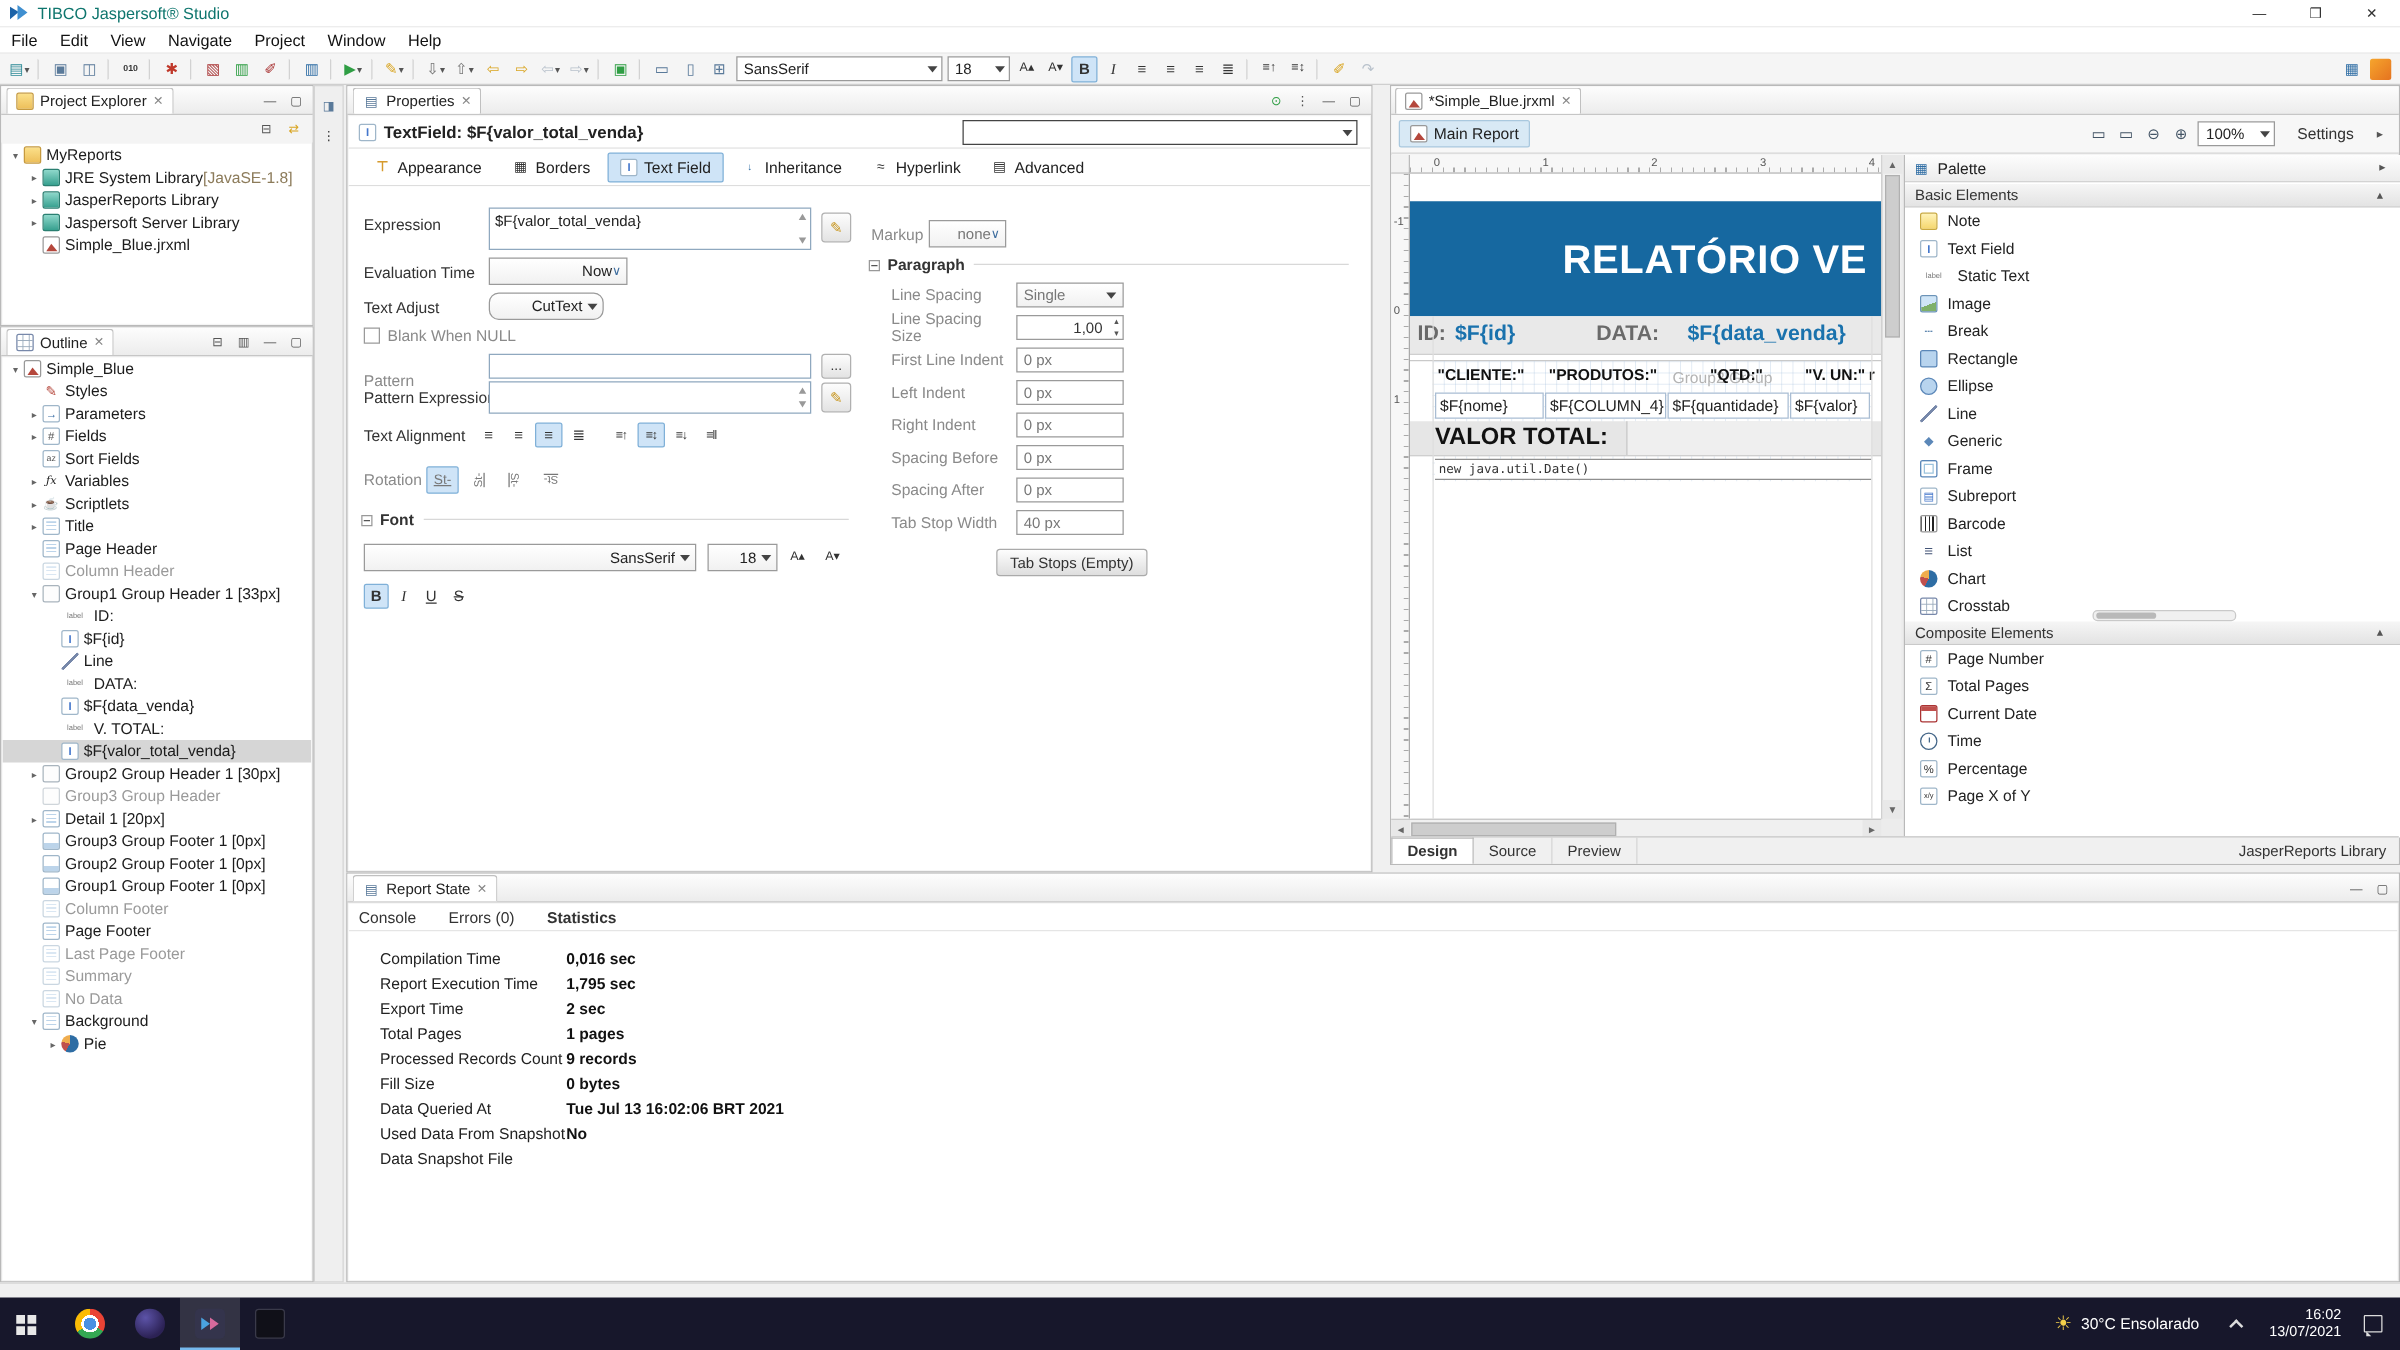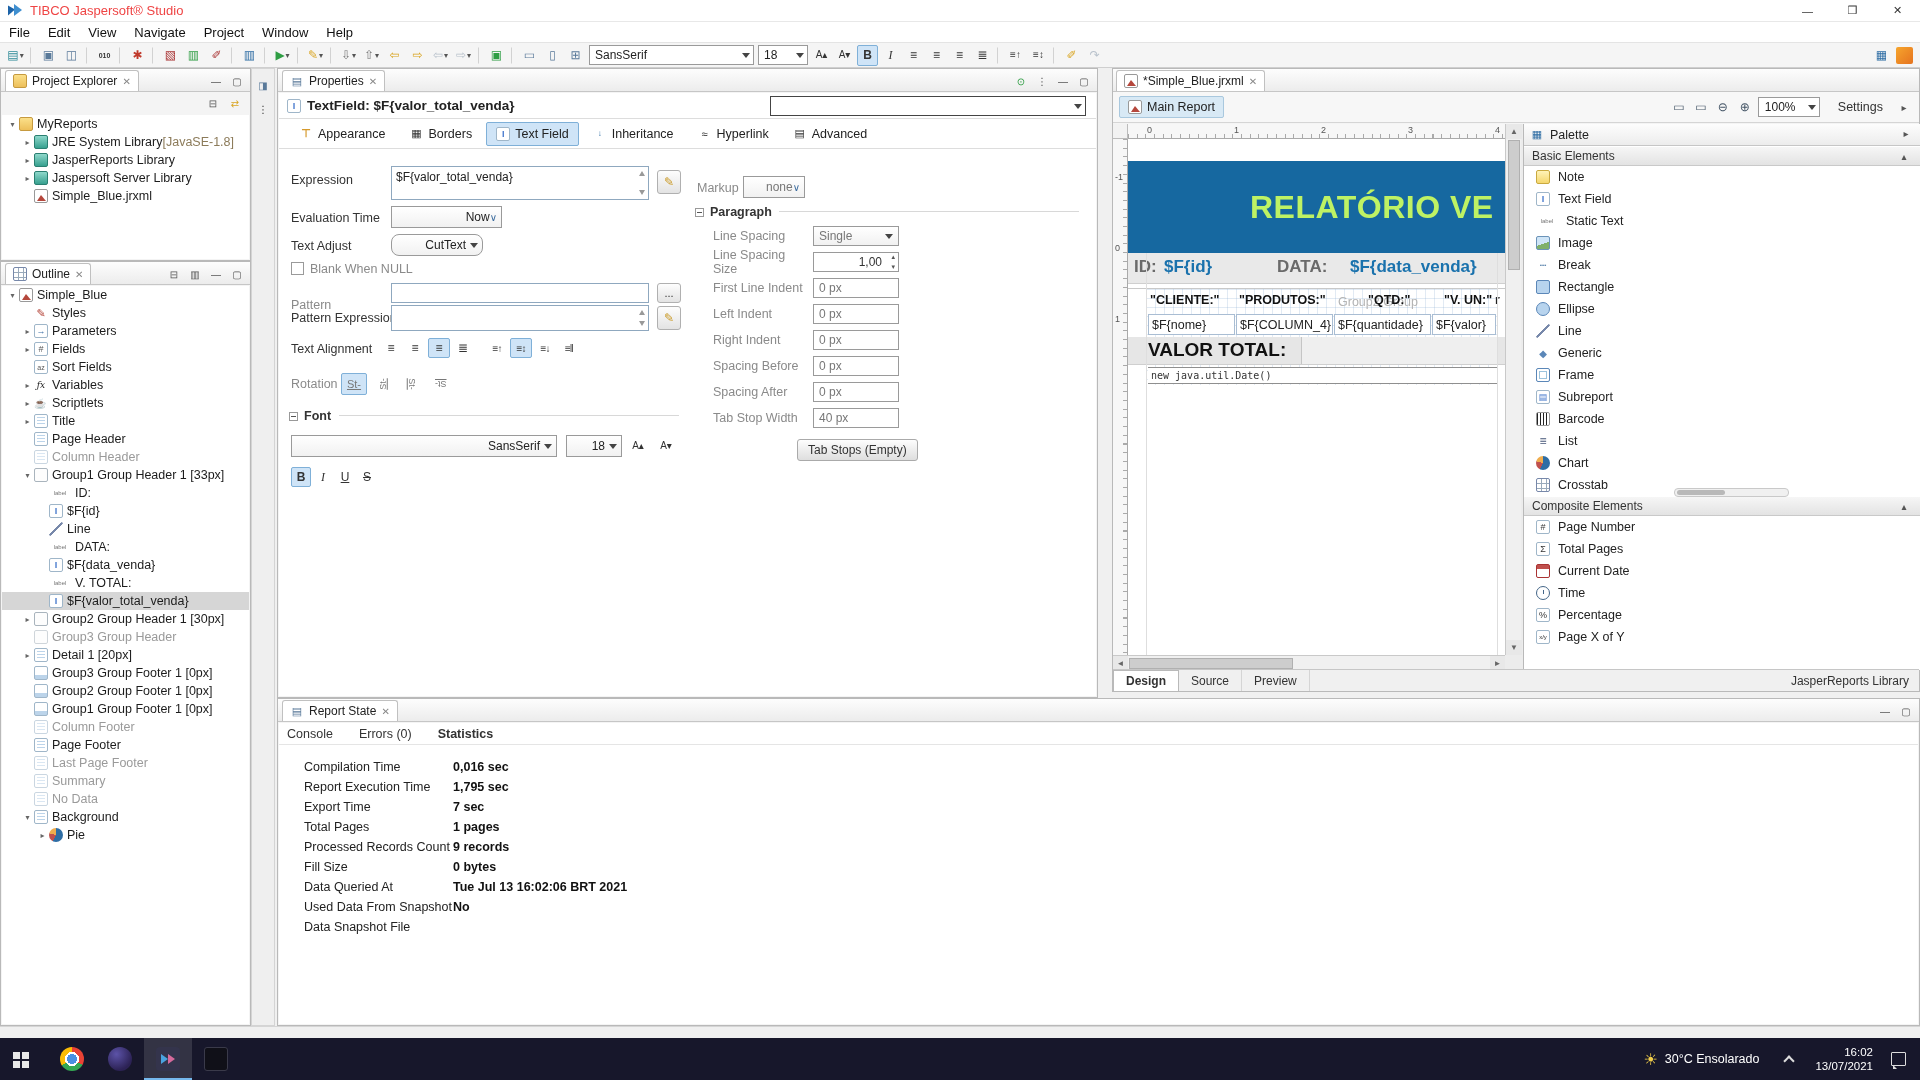--- a/index.html
+++ b/index.html
@@ -6,21 +6,21 @@
   *{box-sizing:border-box;}
   .app{position:relative;width:1920px;height:1080px;background:#f0f0f0;
        font-family:"Liberation Sans",sans-serif;font-size:12px;color:#222;overflow:hidden;}
 
   
   .titlebar{position:absolute;left:0;top:0;width:1920px;height:22px;background:#fff;
             display:flex;align-items:center;border-bottom:1px solid #e8e8e8;}
   .app-logo{width:15px;height:15px;margin:0 7px 0 8px;position:relative;flex:none;}
   .app-logo::before{content:"";position:absolute;left:0;top:2px;border-left:7px solid #1c63a8;border-top:5px solid transparent;border-bottom:5px solid transparent;transform:skewY(-8deg);}
   .app-logo::after{content:"";position:absolute;left:6px;top:1px;border-left:8px solid #3f8fd0;border-top:6px solid transparent;border-bottom:6px solid transparent;}
-  .title-text{font-size:13px;color:#ef4444;}
+  .title-text{font-size:13px;color:#0f766e;}
   .wctrl{margin-left:auto;display:flex;height:100%;}
   .wbtn{width:45px;height:100%;display:flex;align-items:center;justify-content:center;color:#333;font-size:11px;}
   .wbtn span{pointer-events:none;}
 
   
   .menubar{position:absolute;left:0;top:22px;width:1920px;height:21px;background:#fff;display:flex;align-items:center;border-bottom:1px solid #e4e4e4;}
   .menu-item{padding:2px 9px;font-size:13px;color:#111;}
 
   
   .toolbar{position:absolute;left:0;top:43px;width:1920px;height:25px;background:#f5f5f5;
@@ -201,21 +201,21 @@
   .hruler .rnum{position:absolute;top:1px;font-size:9px;color:#555;}
   .hruler .rnum:nth-of-type(1){left:19px;} .hruler .rnum:nth-of-type(2){left:106px;}
   .hruler .rnum:nth-of-type(3){left:193px;} .hruler .rnum:nth-of-type(4){left:280px;}
   .hruler .rnum:nth-of-type(5){left:367px;}
   .vruler{position:absolute;left:0;top:15px;width:15px;height:516px;background:#f7f7f7;border-right:1px solid #aaa;overflow:hidden;}
   .vruler .ticks{position:absolute;top:0;bottom:0;right:0;width:4px;background:repeating-linear-gradient(#aaa 0 1px,transparent 1px 8.7px);}
   .vruler .rnum{position:absolute;left:2px;font-size:9px;color:#555;}
   .vruler .rnum:nth-of-type(1){top:33px;} .vruler .rnum:nth-of-type(2){top:104px;} .vruler .rnum:nth-of-type(3){top:175px;}
   .page{position:absolute;left:15px;top:15px;width:377px;height:516px;background:#fff;box-shadow:1px 0 0 #bbb;}
   .band-title{position:absolute;left:0;top:22px;width:377px;height:92px;background:#1668a0;display:flex;align-items:center;padding-left:122px;}
-  .band-title .rpt-title{color:#bef264;font-size:32px;font-weight:bold;letter-spacing:.5px;white-space:nowrap;}
+  .band-title .rpt-title{color:#ffffff;font-size:32px;font-weight:bold;letter-spacing:.5px;white-space:nowrap;}
   .idrow{position:absolute;left:0;top:114px;width:377px;height:31px;background:#e9e9e9;border-bottom:1px solid #cfcfcf;}
   .idrow span{position:absolute;top:4px;font-weight:bold;font-size:17px;}
   .lbl-gray{color:#6a6a6a;} .fld-blue{color:#1a72ad;}
   .band-edge{position:absolute;left:0;width:377px;height:1px;background:#c9c9c9;}
   .grid-ovl{position:absolute;left:18px;right:8px;top:150px;height:96px;
             background-image:linear-gradient(rgba(150,180,215,.28) 1px,transparent 1px),linear-gradient(90deg,rgba(150,180,215,.28) 1px,transparent 1px);
             background-size:9px 9px;pointer-events:none;}
   .chead{position:absolute;top:154px;font-size:12.5px;font-weight:bold;color:#111;white-space:nowrap;}
   .chead:nth-of-type(1){left:22px;} .chead:nth-of-type(2){left:111px;}
   .chead:nth-of-type(3){left:240px;} .chead:nth-of-type(4){left:316px;}
@@ -1153,21 +1153,21 @@
         <div class="srow">
             <span class="slabel">Compilation Time</span>
             <span class="svalue">0,016 sec</span>
           </div>
           <div class="srow">
             <span class="slabel">Report Execution Time</span>
             <span class="svalue">1,795 sec</span>
           </div>
           <div class="srow">
             <span class="slabel">Export Time</span>
-            <span class="svalue">7 sec</span>
+            <span class="svalue">2 sec</span>
           </div>
           <div class="srow">
             <span class="slabel">Total Pages</span>
             <span class="svalue">1 pages</span>
           </div>
           <div class="srow">
             <span class="slabel">Processed Records Count</span>
             <span class="svalue">9 records</span>
           </div>
           <div class="srow">

